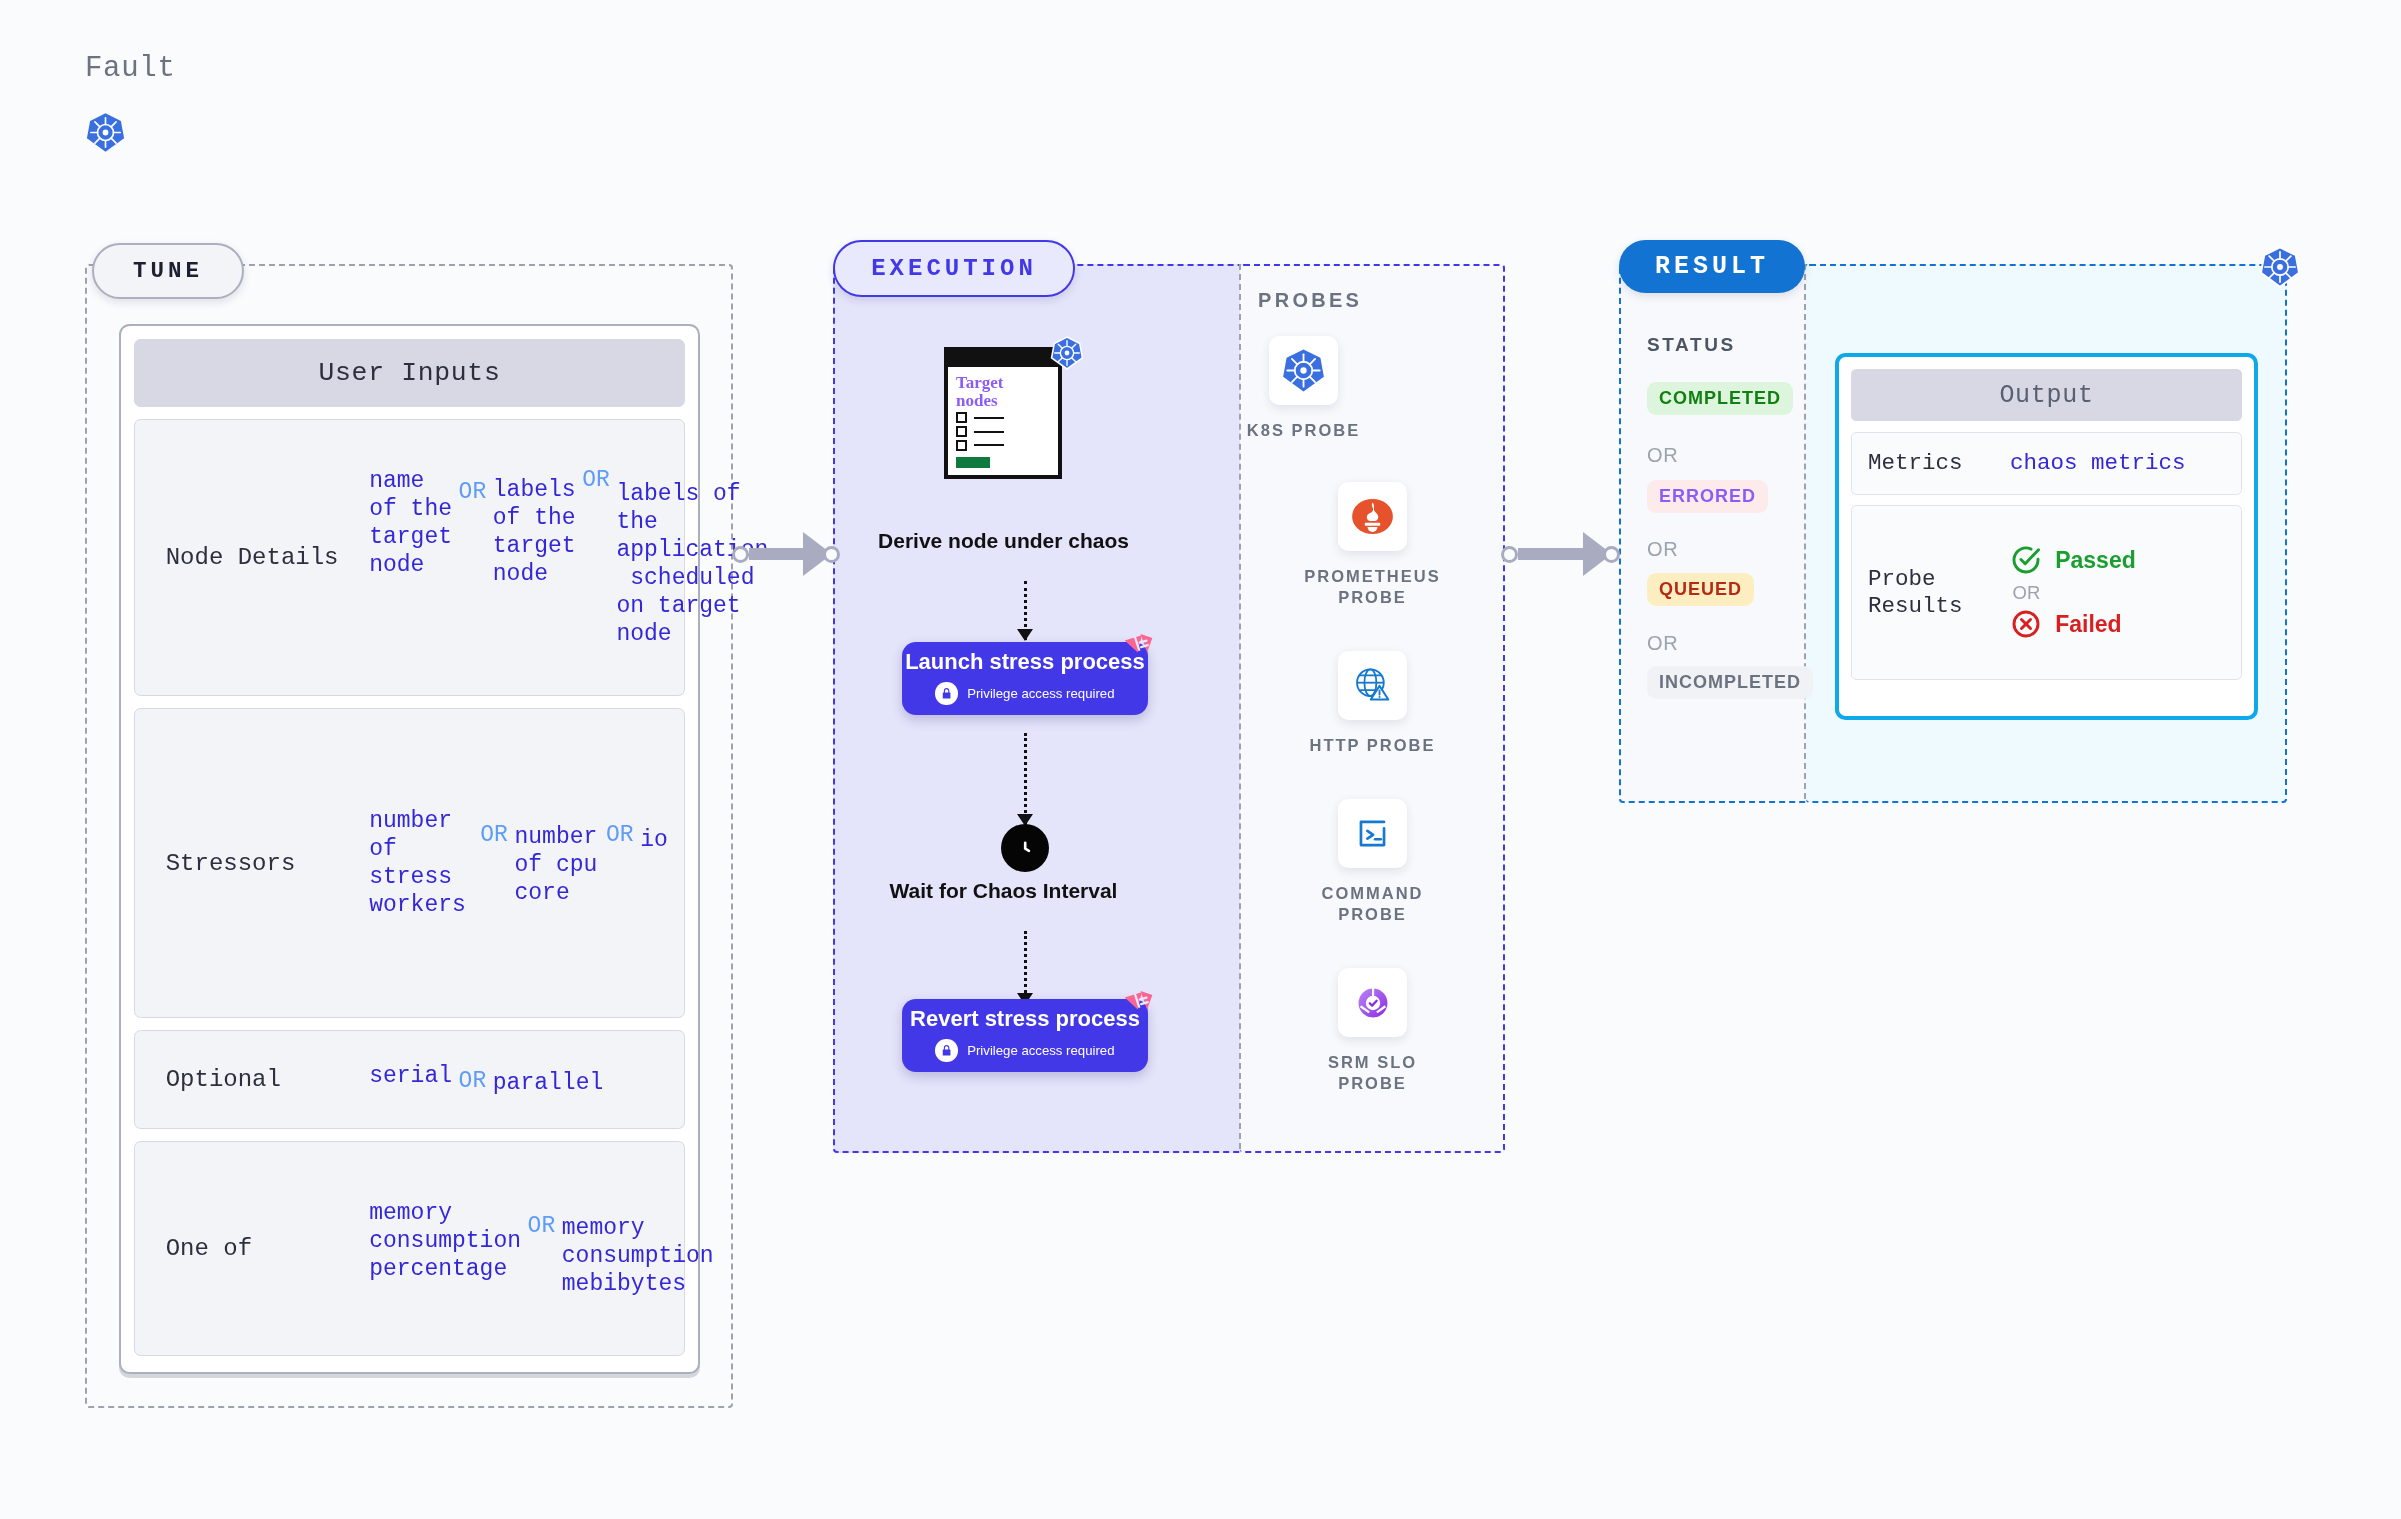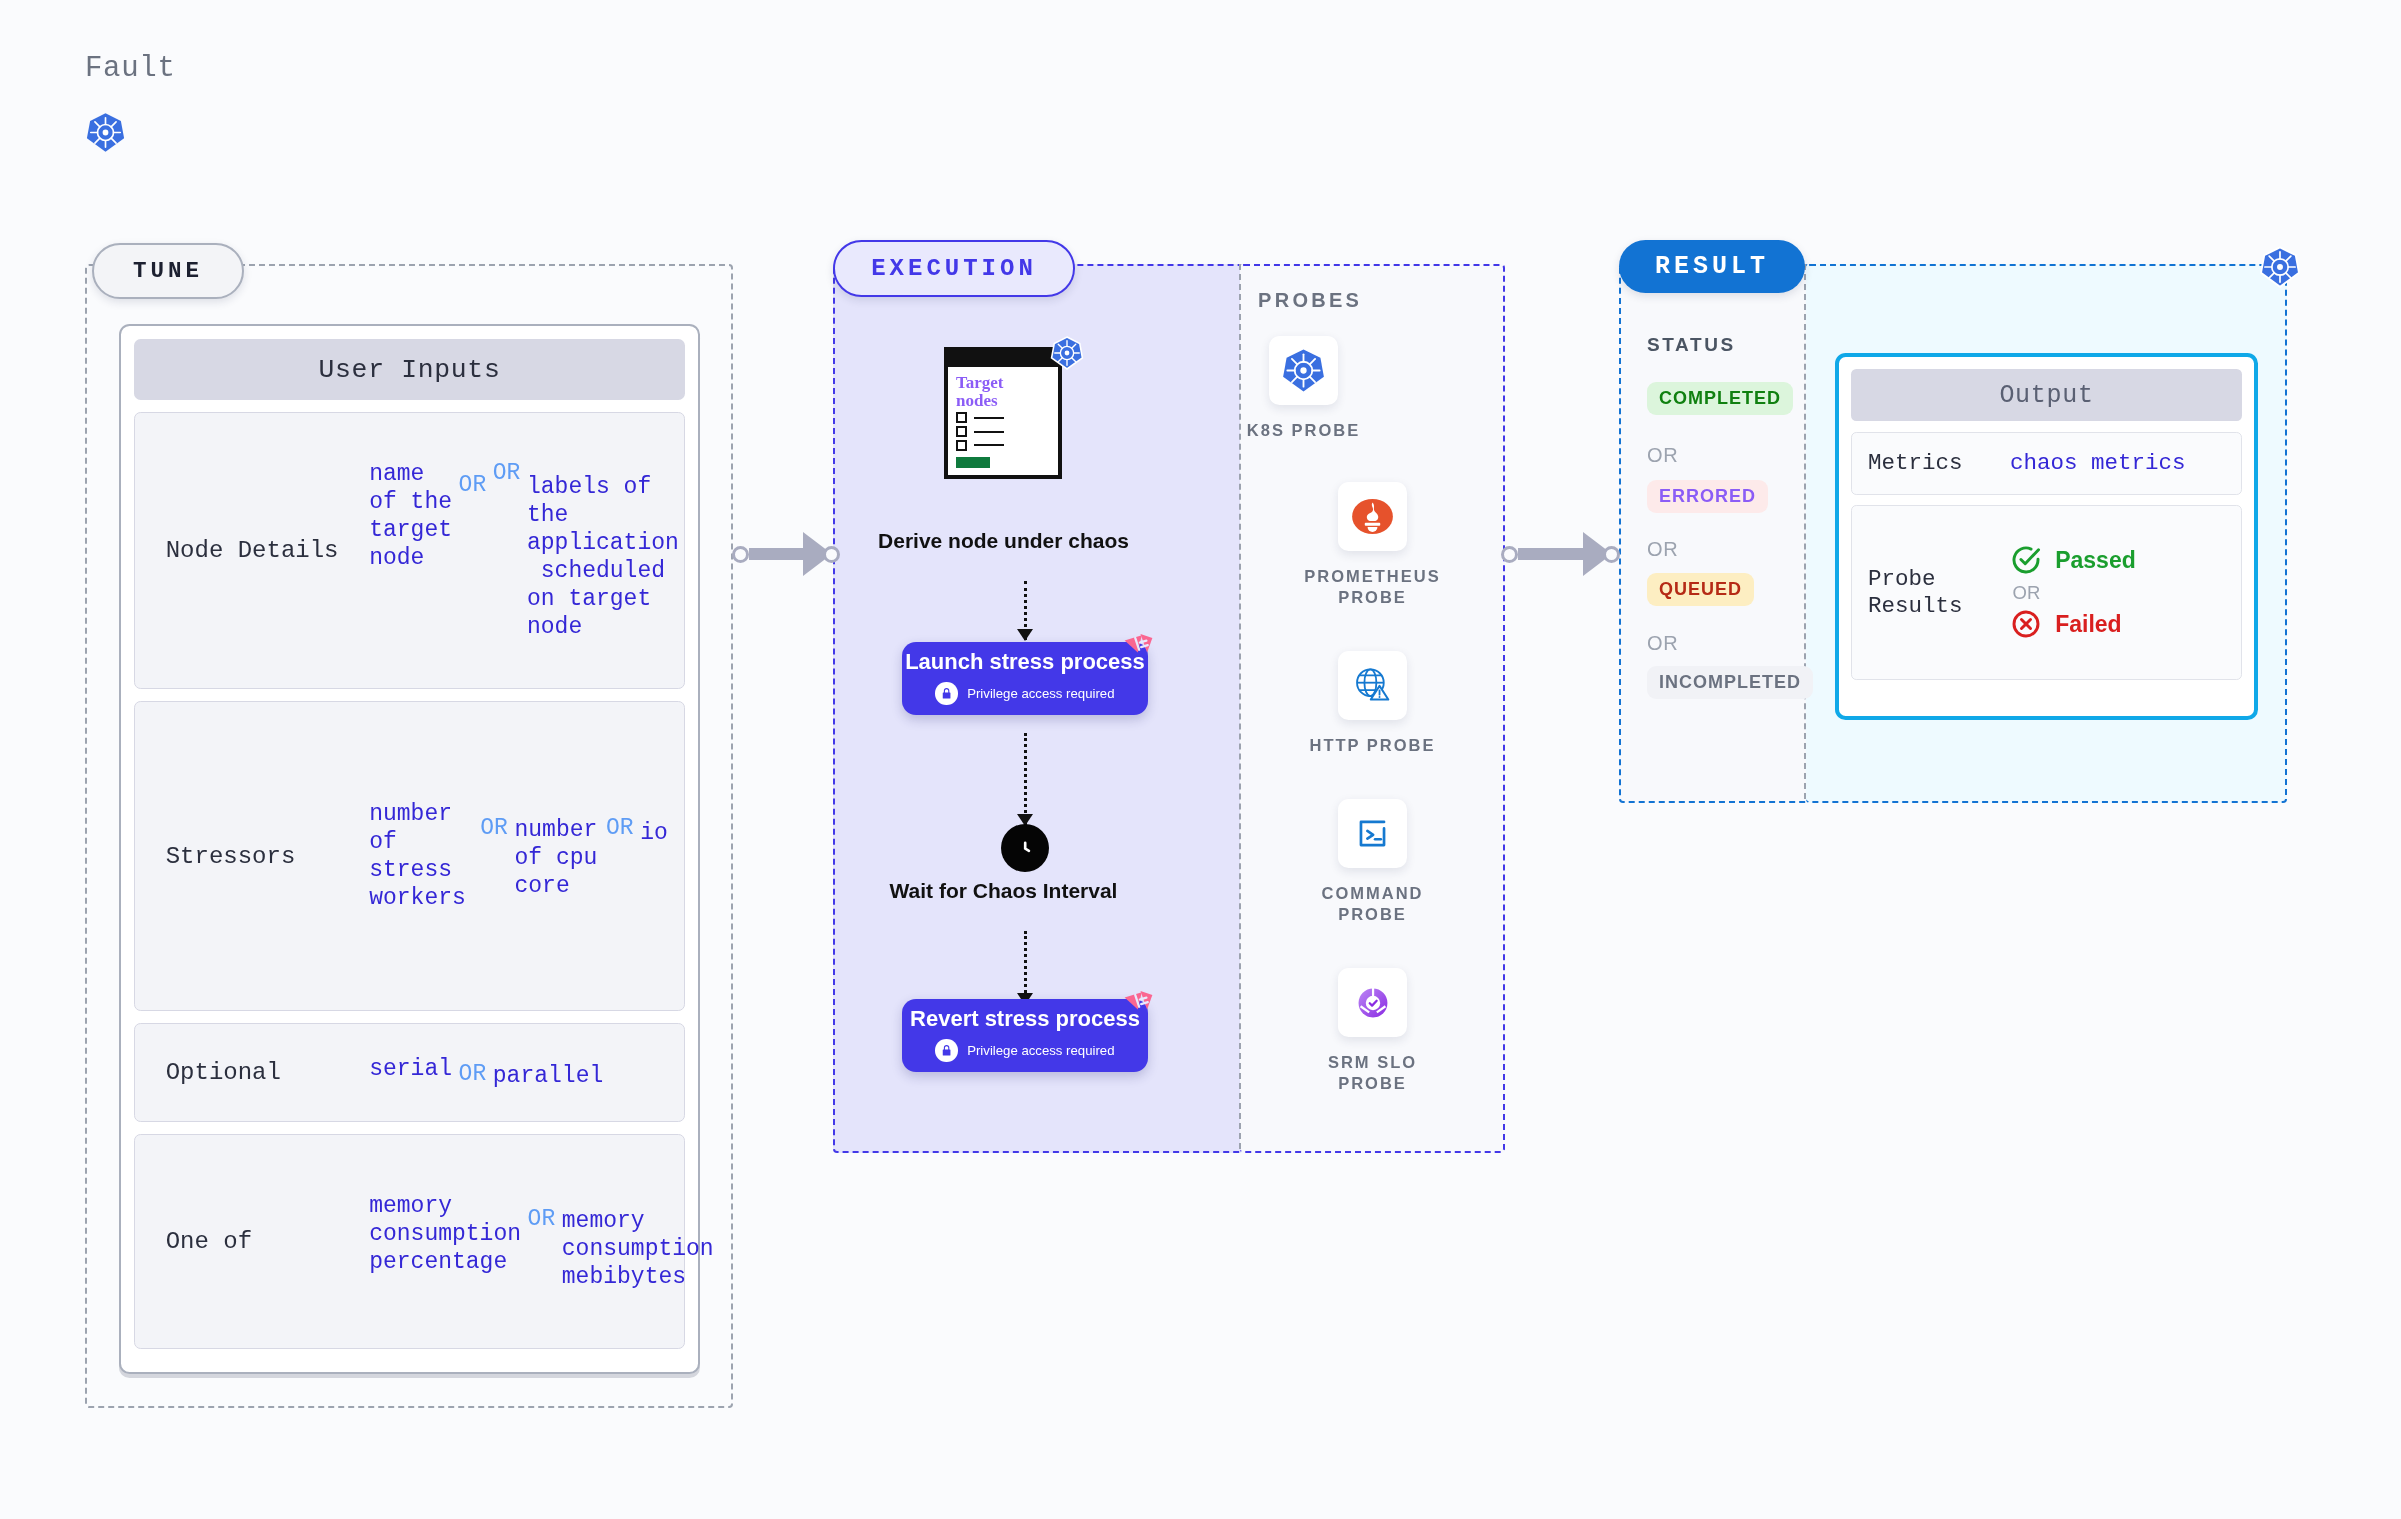--- a/index.html
+++ b/index.html
@@ -47,21 +47,21 @@
   #output-divider{position:absolute;left:1804px;top:264px;width:0;height:535px;border-left:2px dashed #9ca3af;}
 
   
   #userinputs-card{
     position:absolute;left:119px;top:324px;width:581px;height:1050px;
     background:#ffffff;border:2px solid #aab0bd;border-radius:10.6px;
     box-shadow:0 4px 0 rgba(140,146,160,.35);
     box-sizing:border-box;padding:13.2px;
   }
   #userinputs-header{
-    height:61px;background:#d7d8e4;border-radius:6.6px;
+    height:68px;background:#d7d8e4;border-radius:6.6px;
     display:flex;align-items:center;justify-content:center;
     font-family:"Liberation Mono", monospace;font-size:26.4px;color:#2b2f3e;letter-spacing:0.7px;
   }
   .ui-row{
     margin-top:12px;border:1.3px solid #d7d8e4;border-radius:6.6px;background:#f3f4f8;
     display:flex;align-items:center;box-sizing:border-box;padding:17px 16px;
   }
   .ui-row-label{
     width:218px;flex:none;font-family:"Liberation Mono", monospace;
     font-size:24px;color:#2b2f3e;padding-left:14.5px;box-sizing:border-box;
@@ -234,20 +234,21 @@
 <div id="tune-pill" class="stage-pill">TUNE</div>
 
 <div id="userinputs-card">
   <div id="userinputs-header">User Inputs</div>
 
   <div id="row-node" class="ui-row">
     <div class="ui-row-label mono">Node Details</div>
     <div class="ui-row-vals">
       <div class="ui-val">name of the target<br>node</div>
       <div class="ui-or" style="margin-top:12px">OR</div>
+      <div class="ui-val" style="margin-top:9.2px">labels of the<br>target node</div>
       <div class="ui-or">OR</div>
       <div class="ui-val" style="margin-top:13.2px">labels of the application<br>&nbsp;scheduled on target node</div>
     </div>
   </div>
 
   <div id="row-stress" class="ui-row">
     <div class="ui-row-label mono">Stressors</div>
     <div class="ui-row-vals">
       <div class="ui-val">number of stress<br>workers</div>
       <div class="ui-or" style="margin-top:14.5px">OR</div>

